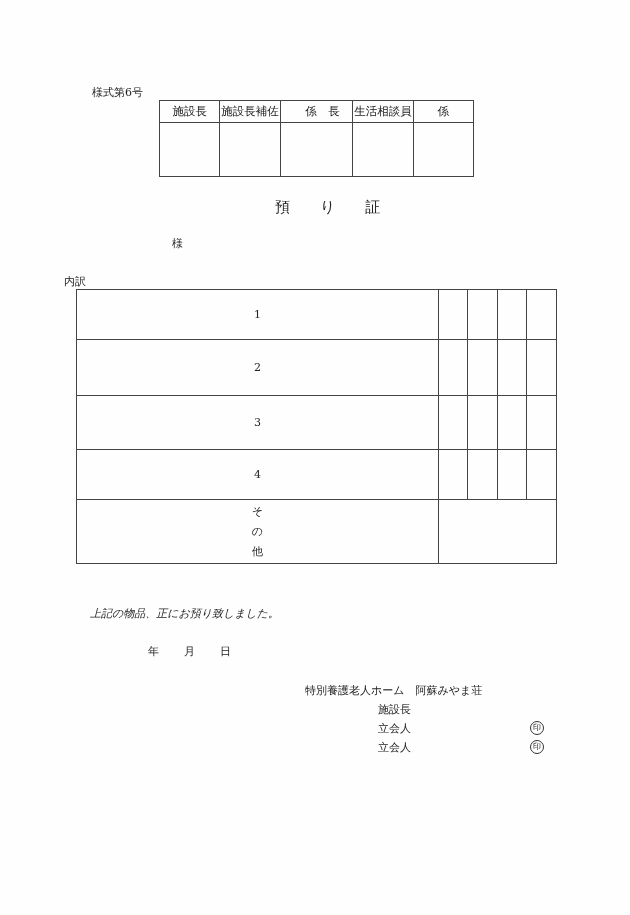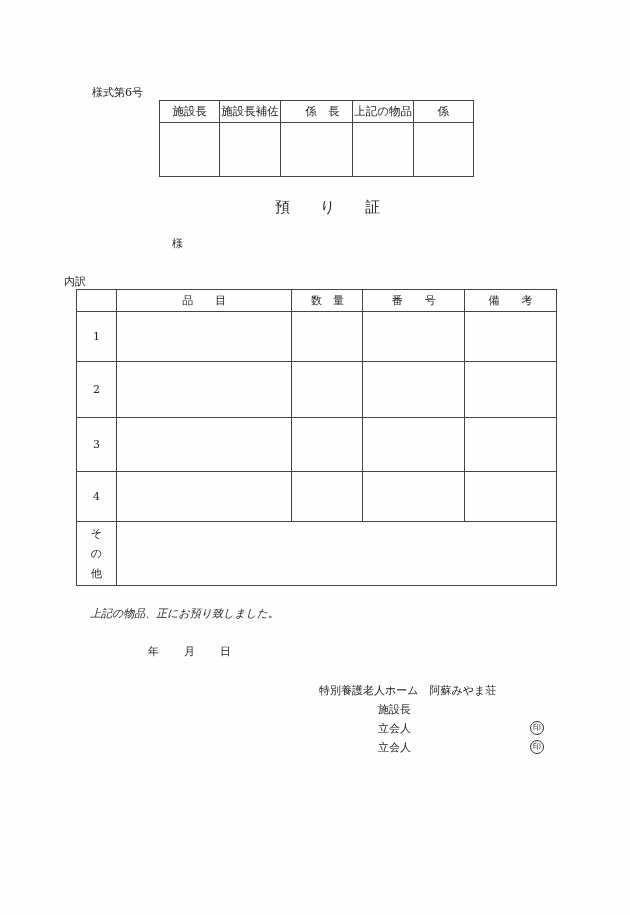--- a/index.html
+++ b/index.html
@@ -22,48 +22,41 @@
 <body>
 
 <div class="abs" style="left:92px;top:85px;">様式第6号</div>
 
 <table class="stamp" style="left:159px;top:100px;width:315px;">
   <tbody>
       <tr style="height:22px;">
     <td style="width:62px;">施設長</td>
     <td style="width:62px;margin-left:32px;">施設長補佐</td>
     <td style="width:62px;padding-left:12px;">係　長</td>
-    <td style="width:62px;">上記の物品</td>
+    <td style="width:62px;">生活相談員</td>
     <td style="width:62px;">係</td>
   </tr>
   <tr style="height:54px;">
     <td></td>
     <td></td>
     <td></td>
     <td></td>
     <td></td>
   </tr>
 </tbody>
   </table>
 
 <div class="abs" style="left:275px;top:198px;font-size:15px;">預　　り　　証</div>
 
 <div class="abs" style="left:172px;top:236px;">様</div>
 
 <div class="abs" style="left:64px;top:274px;">内訳</div>
 
 <table class="items" style="left:76px;top:289px;width:481px;">
   <tbody>
-      <tr style="height:22px;">
-    <td style="width:39px;"></td>
-    <td style="width:175px;">品　　目</td>
-    <td style="width:70px;">数　量</td>
-    <td style="width:101px;">番　　号</td>
-    <td style="width:91px;">備　　考</td>
-  </tr>
   <tr style="height:50px;">
     <td>1</td>
     <td></td>
     <td></td>
     <td></td>
     <td></td>
   </tr>
   <tr style="height:56px;">
     <td>2</td>
     <td></td>
@@ -95,18 +88,18 @@
   </tr>
 </tbody>
   </table>
 
 <div class="abs" style="left:90px;top:606px;font-style:italic;">上記の物品、正にお預り致しました。</div>
 
 <div class="abs" style="left:148px;top:644px;">年</div>
 <div class="abs" style="left:184px;top:644px;">月</div>
 <div class="abs" style="left:220px;top:644px;">日</div>
 
-<div class="abs" style="left:319px;top:683px;">特別養護老人ホーム　阿蘇みやま荘</div>
+<div class="abs" style="left:305px;top:683px;">特別養護老人ホーム　阿蘇みやま荘</div>
 <div class="abs" style="left:378px;top:702px;">施設長</div>
 <div class="abs" style="left:378px;top:721px;">立会人</div>
 <div class="abs" style="left:530px;top:720px;"><span class="seal">印</span></div>
 <div class="abs" style="left:378px;top:740px;">立会人</div>
 <div class="abs" style="left:530px;top:739px;"><span class="seal">印</span></div>
 
 </body></html>

